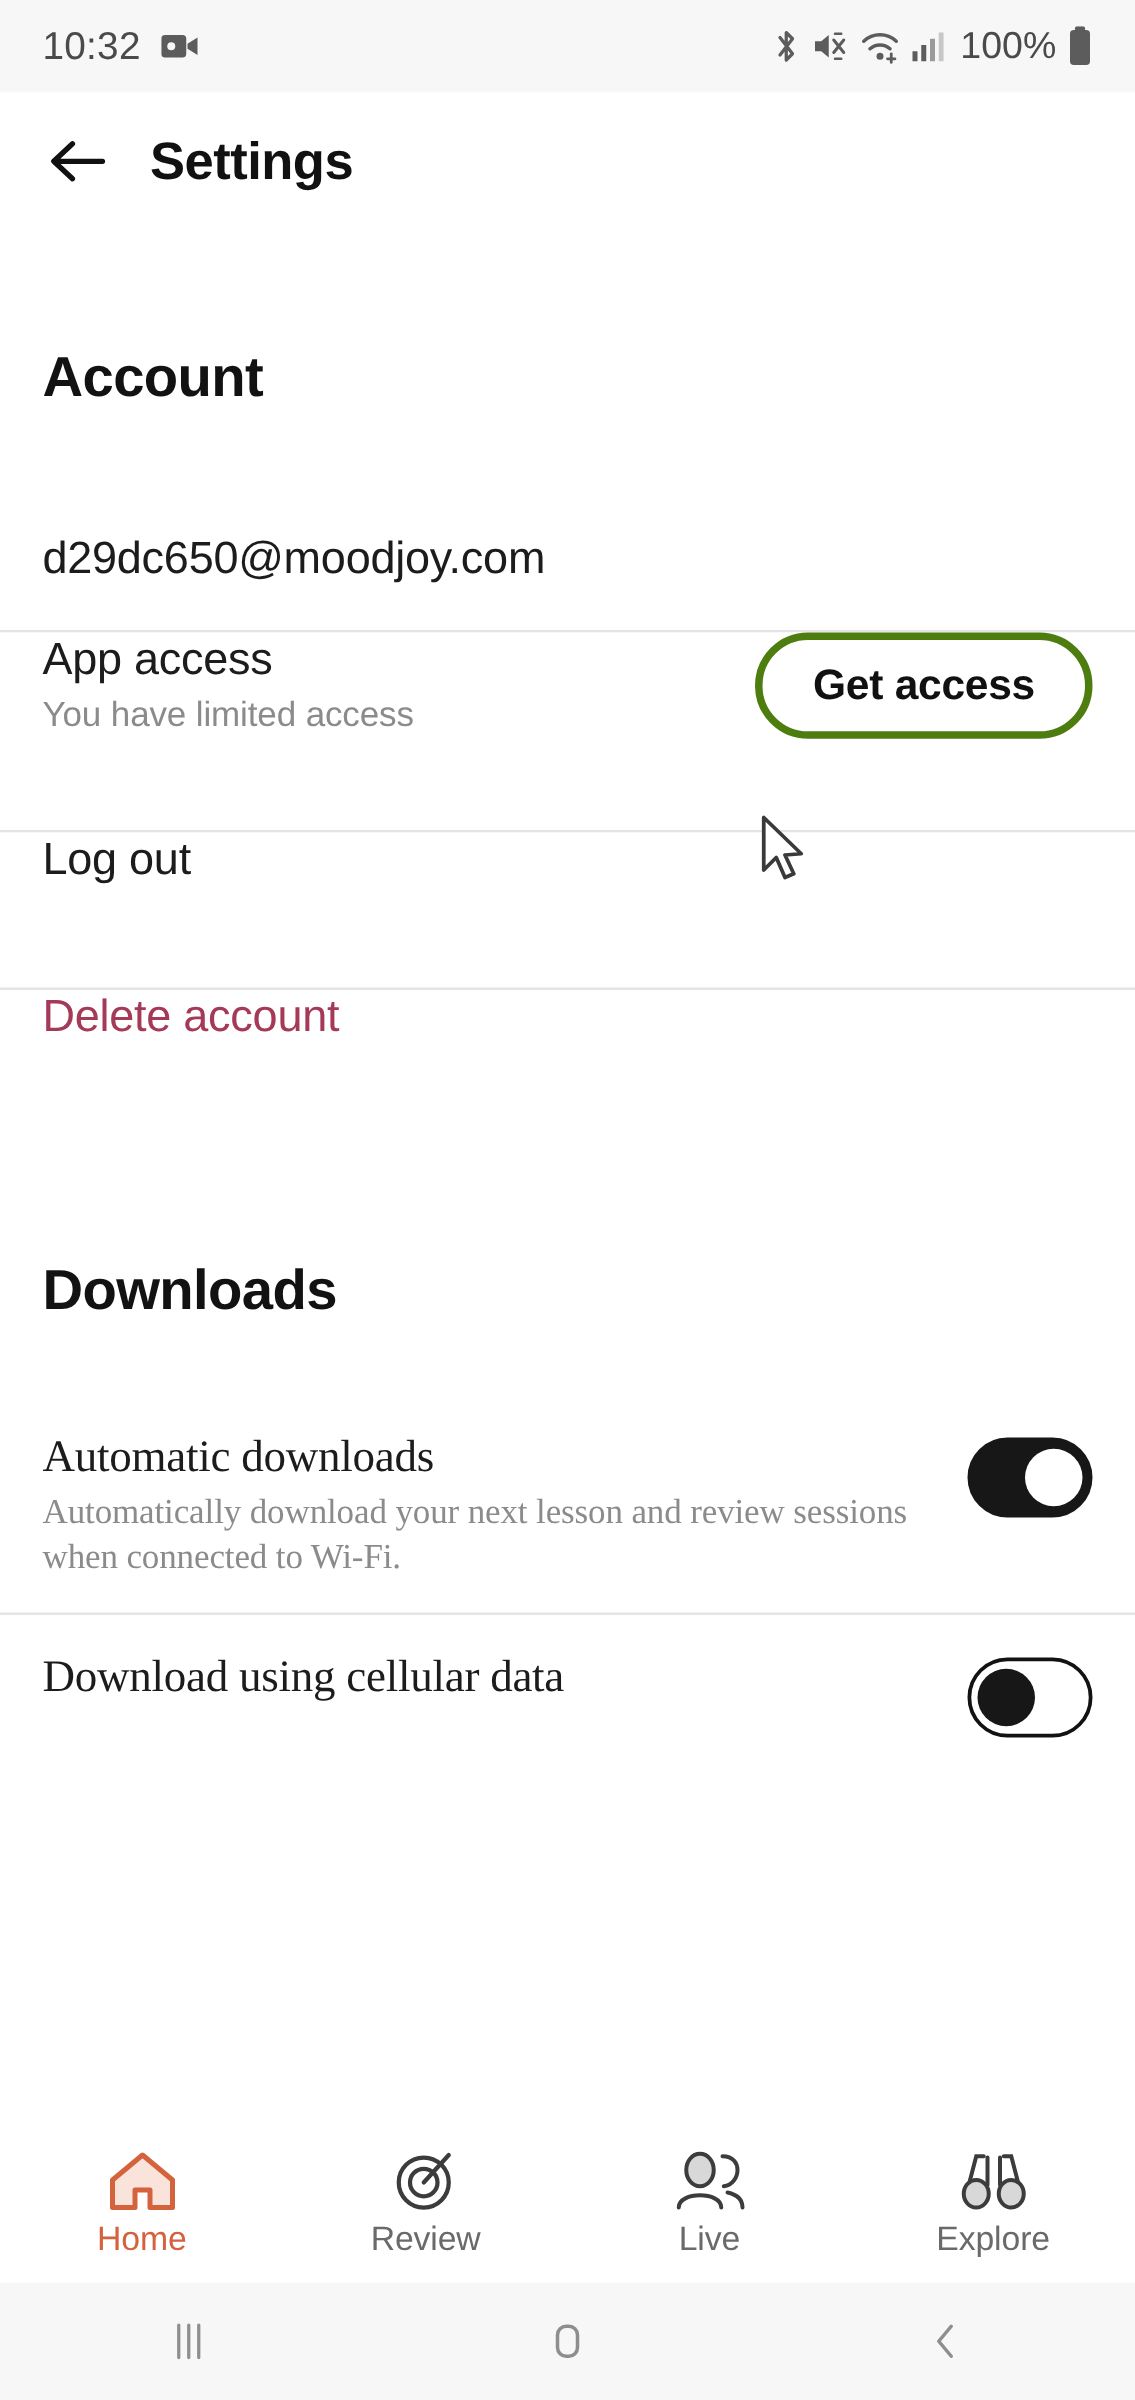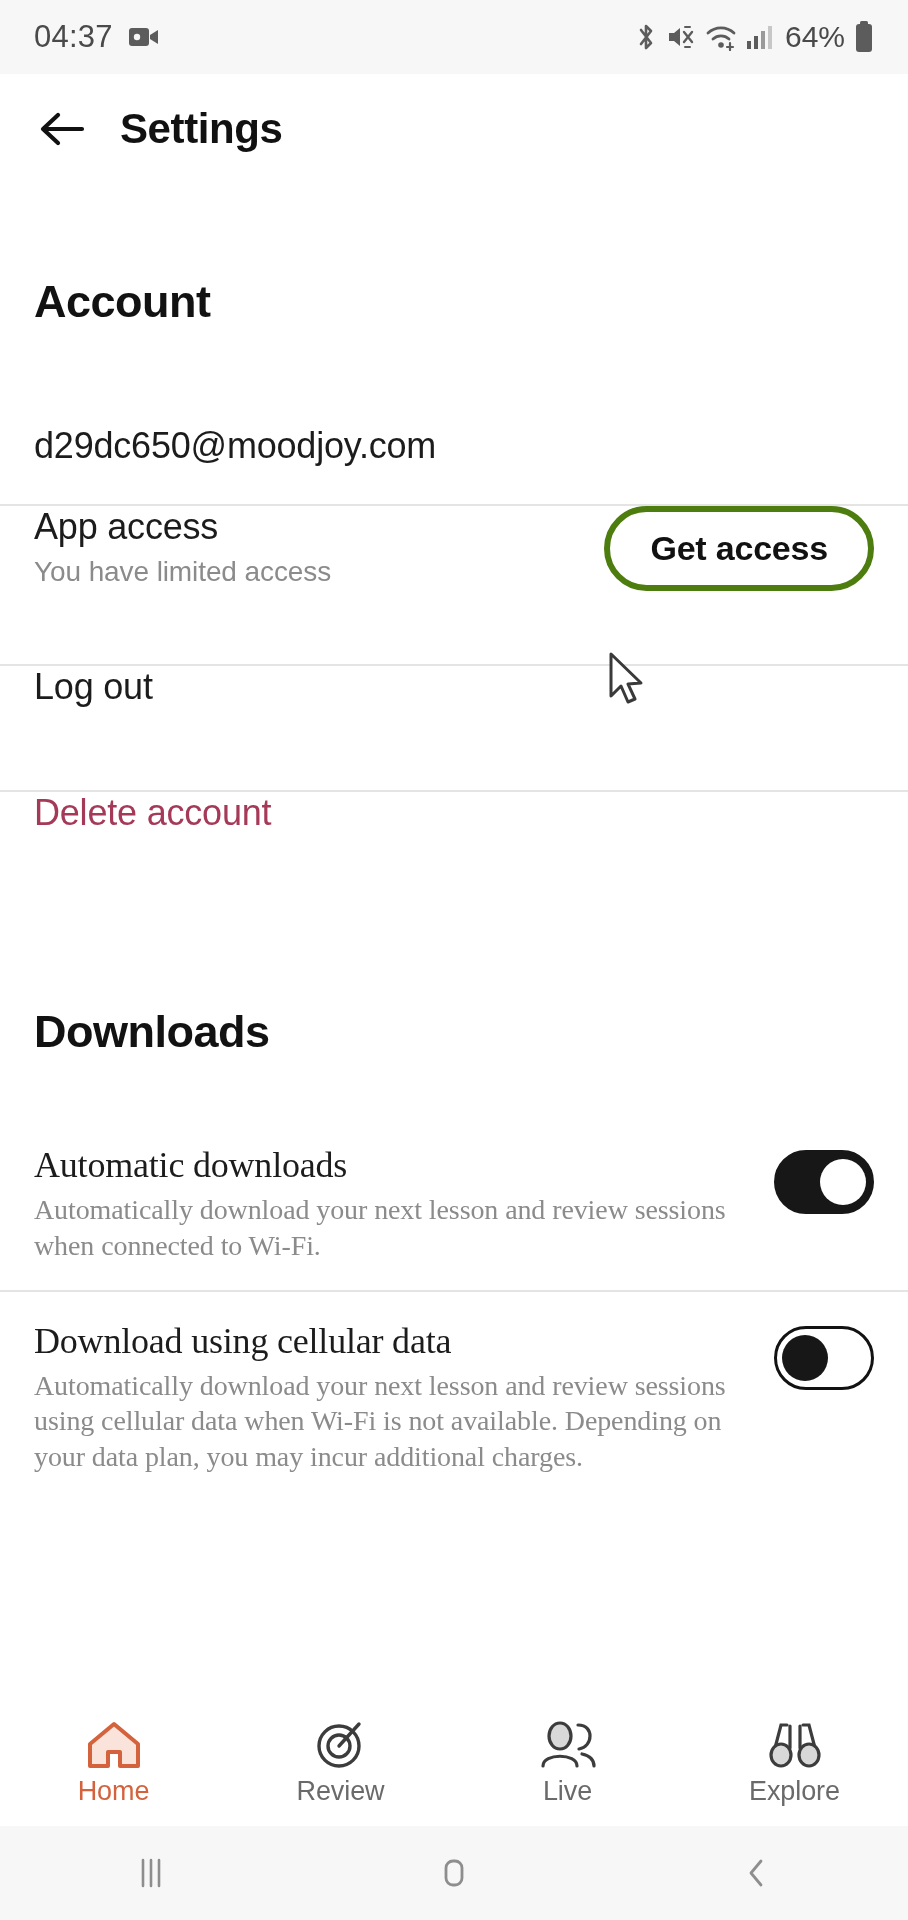--- a/index.html
+++ b/index.html
@@ -169,21 +169,21 @@
     pointer-events: none;
   }
 </style>
 </head>
 <body>
 
 <div class="phone">
 
   <div class="status-bar">
     <div class="status-left">
-      <span class="status-time">04:37</span>
+      <span class="status-time">10:32</span>
       <span>
         <svg class="svg-ic" width="30" height="22" viewBox="0 0 30 22">
           <rect x="0" y="2" width="20" height="18" rx="3" fill="#5c5c5c"></rect>
           <path d="M21 9 L29 4 L29 18 L21 13 Z" fill="#5c5c5c"></path>
           <circle cx="8" cy="11" r="3.2" fill="#f7f7f7"></circle>
         </svg>
       </span>
     </div>
     <div class="status-right">
       <span>
@@ -207,21 +207,21 @@
         </svg>
       </span>
       <span>
         <svg class="svg-ic" width="26" height="26" viewBox="0 0 26 26">
           <rect x="1" y="17" width="4" height="8" fill="#5c5c5c"></rect>
           <rect x="8" y="12" width="4" height="13" fill="#5c5c5c"></rect>
           <rect x="15" y="7" width="4" height="18" fill="#9a9a9a"></rect>
           <rect x="22" y="2" width="4" height="23" fill="#c7c7c7"></rect>
         </svg>
       </span>
-      <span class="status-battery-pct">64%</span>
+      <span class="status-battery-pct">100%</span>
       <span>
         <svg class="svg-ic" width="20" height="32" viewBox="0 0 20 32">
           <rect x="6" y="0" width="8" height="4" rx="1.5" fill="#5c5c5c"></rect>
           <rect x="2" y="3" width="16" height="28" rx="3" fill="#5c5c5c"></rect>
         </svg>
       </span>
     </div>
   </div>
 
   <div class="header">
@@ -275,21 +275,20 @@
       <div class="toggle on">
         <div class="knob"></div>
       </div>
     </div>
 
     <div class="divider"></div>
 
     <div class="row dl-row">
       <div class="row-col">
         <div class="row-title">Download using cellular data</div>
-        <div class="row-sub">Automatically download your next lesson and review sessions using cellular data when Wi-Fi is not available. Depending on your data plan, you may incur additional charges.</div>
       </div>
       <div class="toggle off">
         <div class="knob"></div>
       </div>
     </div>
 
   </div>
 
   <div class="bottom-nav">
     <div class="nav-item active">

